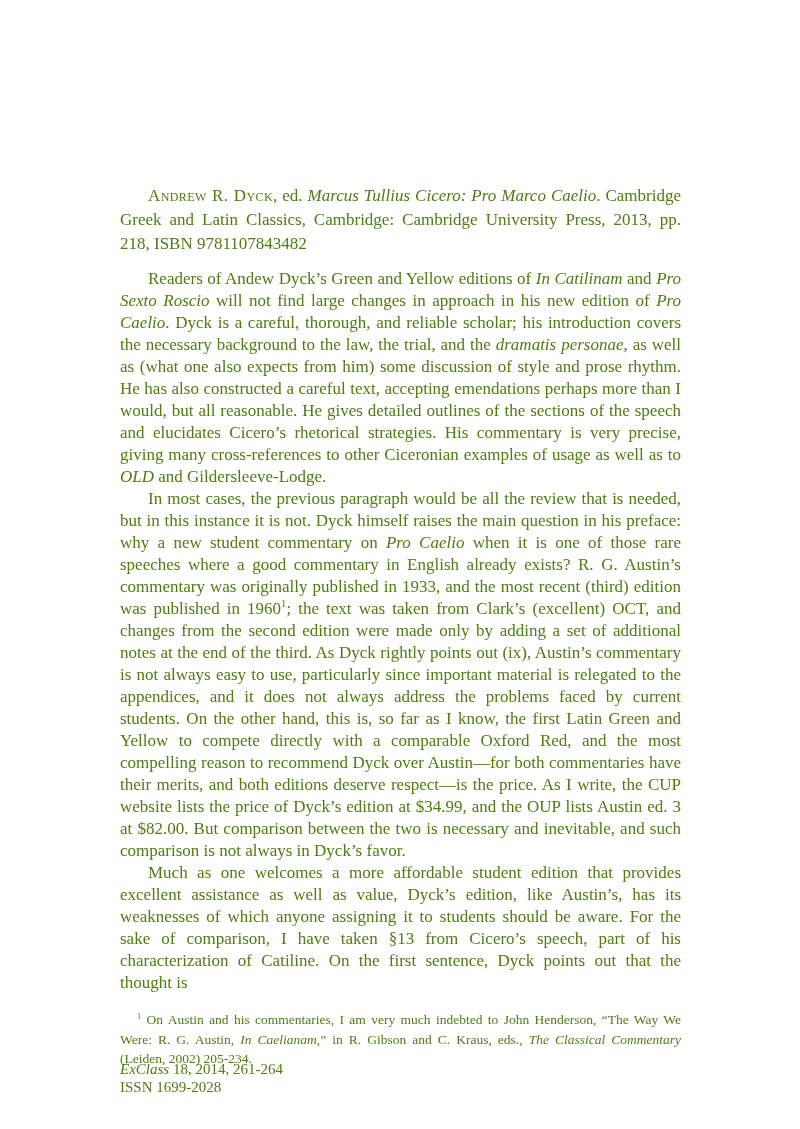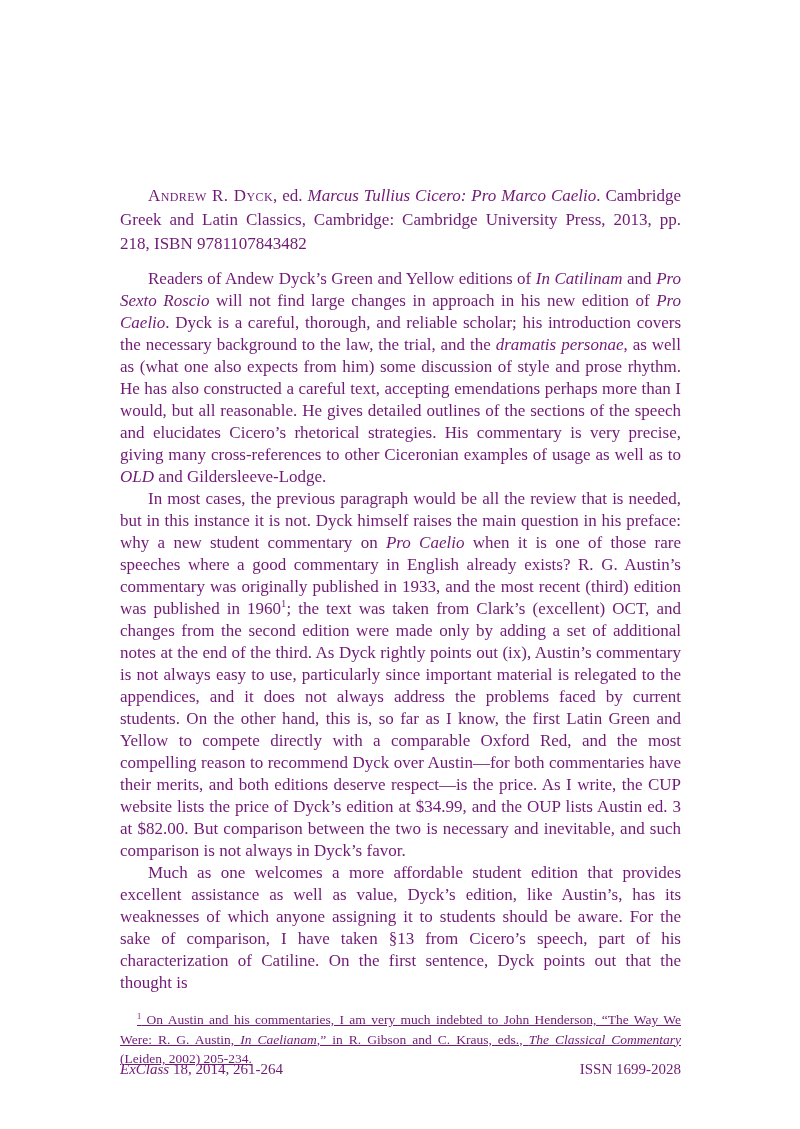--- a/index.html
+++ b/index.html
@@ -2,21 +2,21 @@
 <html lang="en"><head>
 <meta charset="utf-8">
 <style>
   * { margin: 0; padding: 0; box-sizing: border-box; }
   html, body { background: #ffffff; }
   .page {
     position: relative;
     width: 800px;
     height: 1129px;
     background: #ffffff;
-    color: #701a75;
+    color: #4d7c0f;
     font-family: "Liberation Serif", "DejaVu Serif", serif;
     overflow: hidden;
   }
   .content {
     position: absolute;
     left: 120px;
     top: 184px;
     width: 561px;
   }
   .citation {
@@ -31,31 +31,31 @@
     line-height: 22px;
     text-align: justify;
     text-indent: 28px;
   }
   .footnote {
     margin-top: 16px;
     font-size: 13.5px;
     line-height: 19.5px;
     text-align: justify;
     text-indent: 17px;
-    text-decoration: underline;
   }
   .footer {
     position: absolute;
     left: 120px;
     top: 1060px;
     width: 561px;
     display: flex;
     justify-content: space-between;
     font-size: 15px;
     line-height: 18px;
+    flex-direction: column;
   }
   .it { font-style: italic; }
   .sc { font-variant: small-caps; letter-spacing: 0.4px; }
   sup { font-size: 0.62em; vertical-align: super; line-height: 0; }
 </style>
 </head>
 <body>
 
 <div class="page">
   <div class="content">

